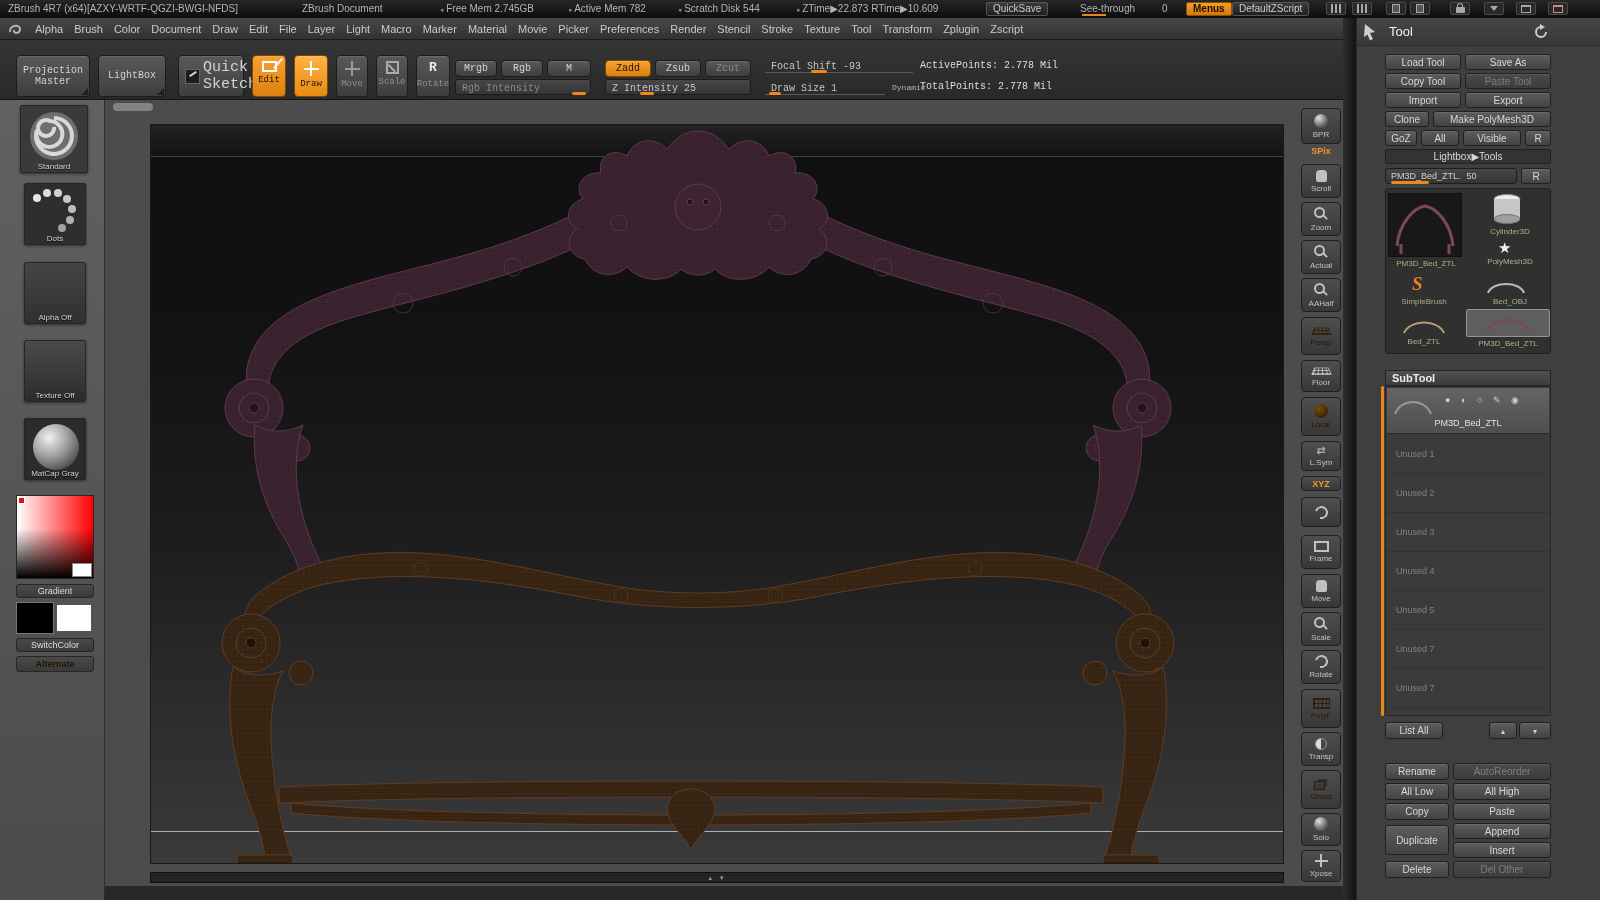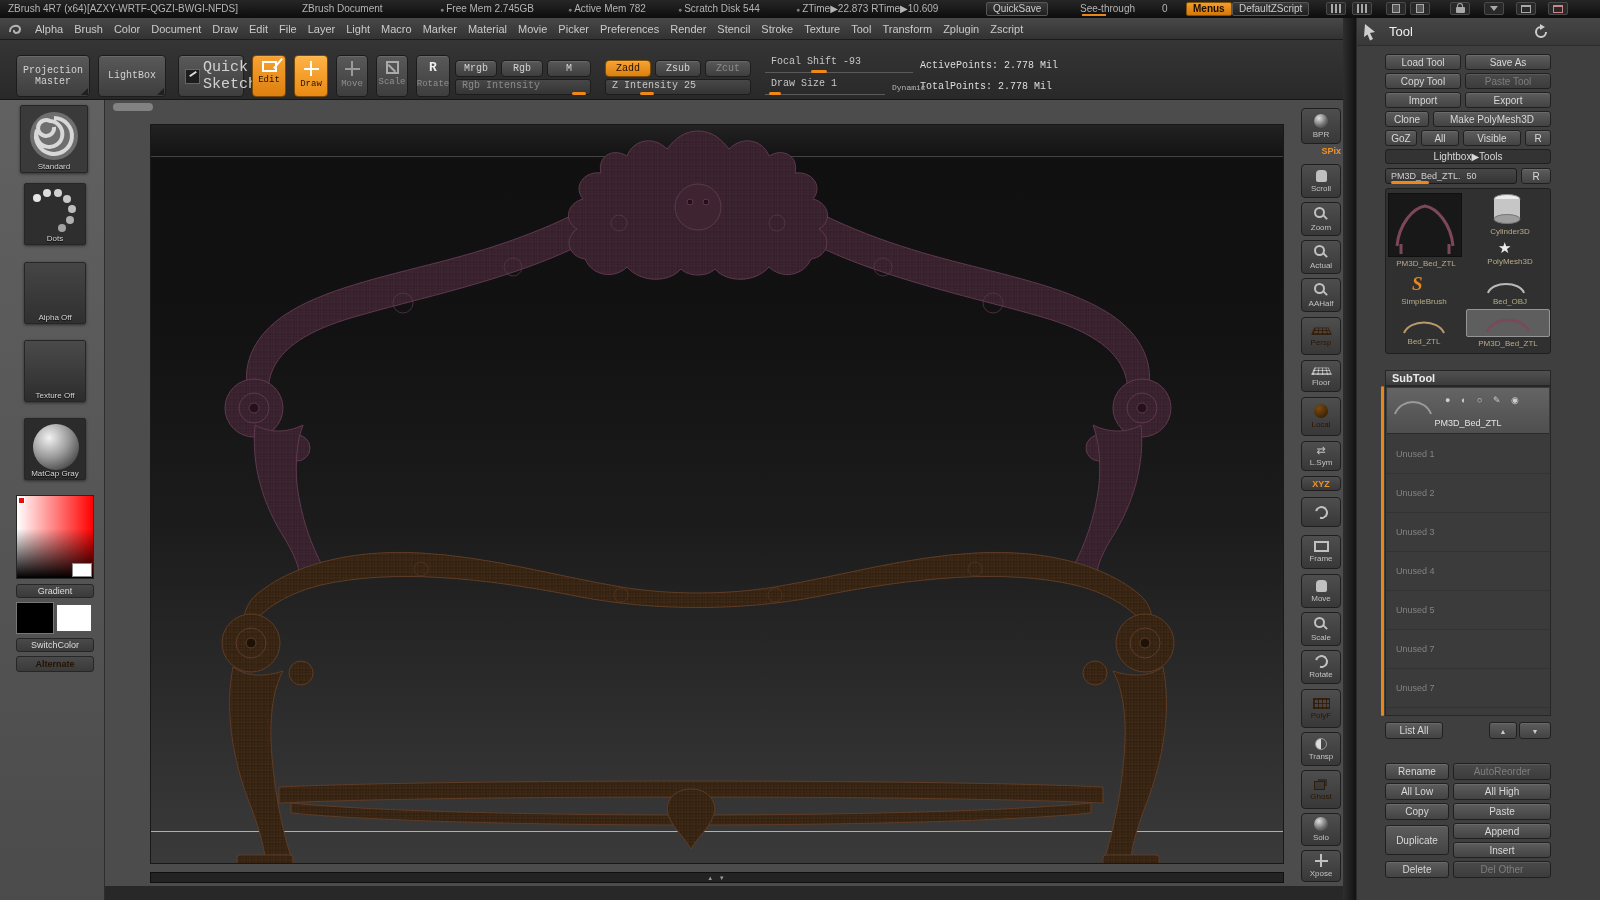--- a/index.html
+++ b/index.html
@@ -33,21 +33,21 @@
   .sbtn{background:linear-gradient(#595959,#3e3e3e);border:1px solid #1c1c1c;border-radius:4px;
         color:#d2d2d2;display:flex;align-items:center;justify-content:center;text-align:center;
         font-size:10px;box-shadow:inset 0 1px 0 rgba(255,255,255,.1);line-height:1.15;}
   .fold::after{content:"";position:absolute;right:1px;bottom:1px;width:0;height:0;
         border-left:7px solid transparent;border-bottom:7px solid #1f1f1f;}
   .modebtn{flex-direction:column;gap:3px;font-size:9px;padding-top:5px;justify-content:flex-start;}
   .modebtn.dim{color:#8f8f8f;}
   .orange{background:linear-gradient(#f6a233,#dd800f);color:#241200;border-color:#7c4a00;}
   .orange.bright{background:linear-gradient(#ffb347,#e88a12);}
   .slider{background:linear-gradient(#474747,#353535);border:1px solid #1c1c1c;border-radius:3px;
-          color:#c6c6c6;font-size:10px;display:flex;align-items:flex-start;padding:0 6px;white-space:nowrap;}
+          color:#c6c6c6;font-size:10px;display:flex;align-items:flex-end;padding:0 6px;white-space:nowrap;}
   .slider.dim{color:#8a8a8a;}
   .flatslider{background:transparent;border:none;border-bottom:1px solid #5a5a5a;border-radius:0;}
   .tick{position:absolute;bottom:-1px;height:3px;background:#f08818;border-radius:2px;}
   .icn-edit{width:15px;height:11px;border:2px solid #fff;position:relative;}
   .icn-edit::after{content:"";position:absolute;right:-4px;top:-6px;width:2px;height:13px;background:#fff;transform:rotate(40deg);}
   .icn-cross{width:15px;height:15px;position:relative;}
   .icn-cross::before{content:"";position:absolute;left:6.5px;top:0;width:2px;height:15px;background:currentColor;}
   .icn-cross::after{content:"";position:absolute;top:6.5px;left:0;height:2px;width:15px;background:currentColor;}
   .icn-scale{width:13px;height:13px;border:2px solid #aaa;position:relative;}
   .icn-scale::after{content:"";position:absolute;left:1px;top:1px;width:10px;height:2px;background:#aaa;
@@ -71,21 +71,21 @@
             border:1px solid #191919;overflow:hidden;}
   .hnub{background:#828282;border-radius:4px;}
   .canvscroll{background:#232323;border:1px solid #101010;display:flex;align-items:center;justify-content:center;}
   .canvscroll::before{content:"▲ ▼";font-size:6px;color:#999;letter-spacing:2px;}
   .canvstrip{background:#282828;}
   
   .rsbtn{left:1196px;width:40px;background:linear-gradient(#4e4e4e,#383838);border:1px solid #1f1f1f;
          border-radius:4px;color:#c2c2c2;font-size:8px;display:flex;flex-direction:column;
          align-items:center;justify-content:center;gap:2px;padding:2px 0;position:absolute;}
   .rsbtn.orange{color:#2b1500;}
-  .rstext{left:1196px;width:40px;text-align:right;color:#f0922a;font-size:9px;font-weight:bold;position:absolute;}
+  .rstext{left:1196px;width:40px;text-align:center;color:#f0922a;font-size:9px;font-weight:bold;position:absolute;}
   .xyztxt{color:#f0922a;font-weight:bold;font-size:9px;}
   .gl-sphere{width:14px;height:14px;border-radius:50%;background:radial-gradient(circle at 35% 30%,#e0e0e0,#707070 55%,#2a2a2a);}
   .gl-sphere.dk{background:radial-gradient(circle at 35% 30%,#7a4a10,#4a2c05 60%,#1e1200);}
   .gl-mag{width:11px;height:11px;border:2px solid #c0c0c0;border-radius:50%;position:relative;margin:1px 3px 3px 0;}
   .gl-mag::after{content:"";position:absolute;width:6px;height:2px;background:#c0c0c0;right:-5px;bottom:-2px;transform:rotate(45deg);}
   .gl-grid{width:17px;height:11px;background-image:linear-gradient(rgba(255,255,255,.5) 1px,transparent 1px),
            linear-gradient(90deg,rgba(255,255,255,.5) 1px,transparent 1px);background-size:4px 4px;border:1px solid rgba(255,255,255,.5);}
   .gl-grid.dk{background-image:linear-gradient(rgba(50,25,0,.8) 1px,transparent 1px),
            linear-gradient(90deg,rgba(50,25,0,.8) 1px,transparent 1px);border-color:rgba(50,25,0,.8);}
   .gl-persp{transform:perspective(22px) rotateX(48deg);}

